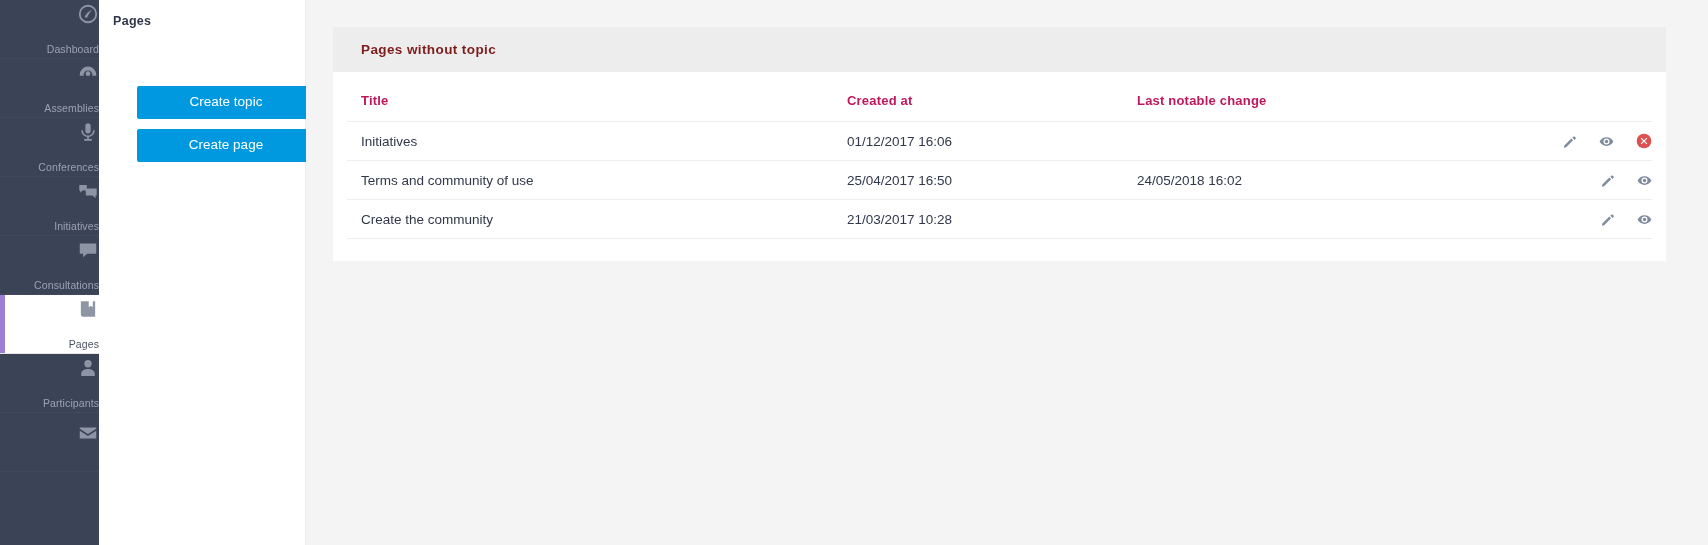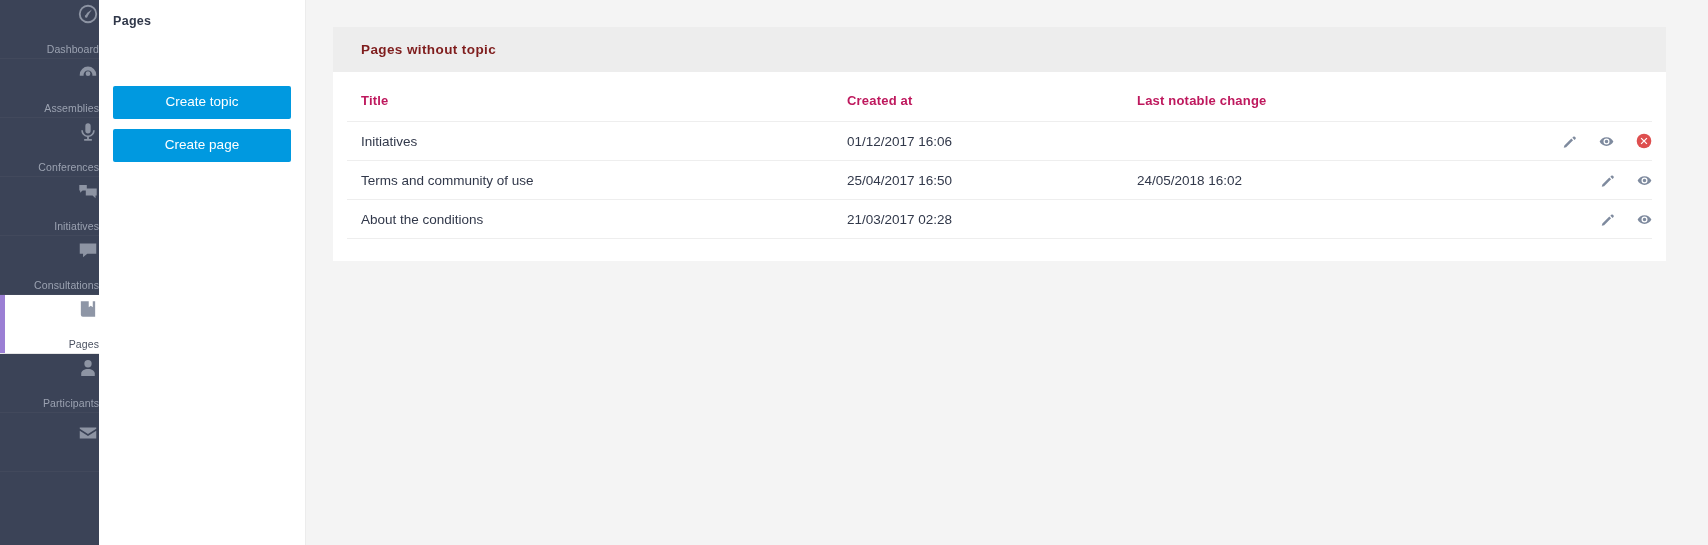--- a/index.html
+++ b/index.html
@@ -104,20 +104,21 @@
     color: #ffffff;
     border: none;
     border-radius: 2px;
     font-family: "Liberation Sans", sans-serif;
     font-size: 13.5px;
     padding: 9px 6px;
     margin-bottom: 10px;
     cursor: pointer;
     text-align: center;
     line-height: 1.1;
+    margin-left: 24px;
   }
 
   
   .main {
     flex: 1 1 auto;
     background: #f4f4f4;
     height: 545px;
     padding: 27px 42px 0 27px;
     overflow: hidden;
   }
@@ -329,22 +330,22 @@
                 </span>
                 <span class="act view">
                   <svg width="15" height="15" viewBox="0 0 24 24">
                       <path d="M12 5C6.9 5 2.6 8.2 1 12c1.6 3.8 5.9 7 11 7s9.4-3.2 11-7c-1.6-3.8-5.9-7-11-7zm0 2.2a4.8 4.8 0 1 1 0 9.6 4.8 4.8 0 0 1 0-9.6zm0 2a2.8 2.8 0 1 0 0 5.6 2.8 2.8 0 0 0 0-5.6z"></path>
                     </svg>
                 </span>
               </td>
             </tr>
 
             <tr>
-              <td class="col-title">About the conditions</td>
-              <td class="col-created">21/03/2017 02:28</td>
+              <td class="col-title">Create the community</td>
+              <td class="col-created">21/03/2017 10:28</td>
               <td class="col-change"></td>
               <td class="col-actions">
                 <span class="act edit">
                   <svg width="15" height="15" viewBox="0 0 24 24">
                       <path d="M20.7 4.5a2 2 0 0 0-2.8 0l-1.3 1.3 3.6 3.6 1.3-1.3a2 2 0 0 0 0-2.8l-.8-.8zM14.9 7.1 3.8 18.2 2.8 22l3.8-1 11.1-11.1-2.8-2.8z"></path>
                     </svg>
                 </span>
                 <span class="act view">
                   <svg width="15" height="15" viewBox="0 0 24 24">
                       <path d="M12 5C6.9 5 2.6 8.2 1 12c1.6 3.8 5.9 7 11 7s9.4-3.2 11-7c-1.6-3.8-5.9-7-11-7zm0 2.2a4.8 4.8 0 1 1 0 9.6 4.8 4.8 0 0 1 0-9.6zm0 2a2.8 2.8 0 1 0 0 5.6 2.8 2.8 0 0 0 0-5.6z"></path>

